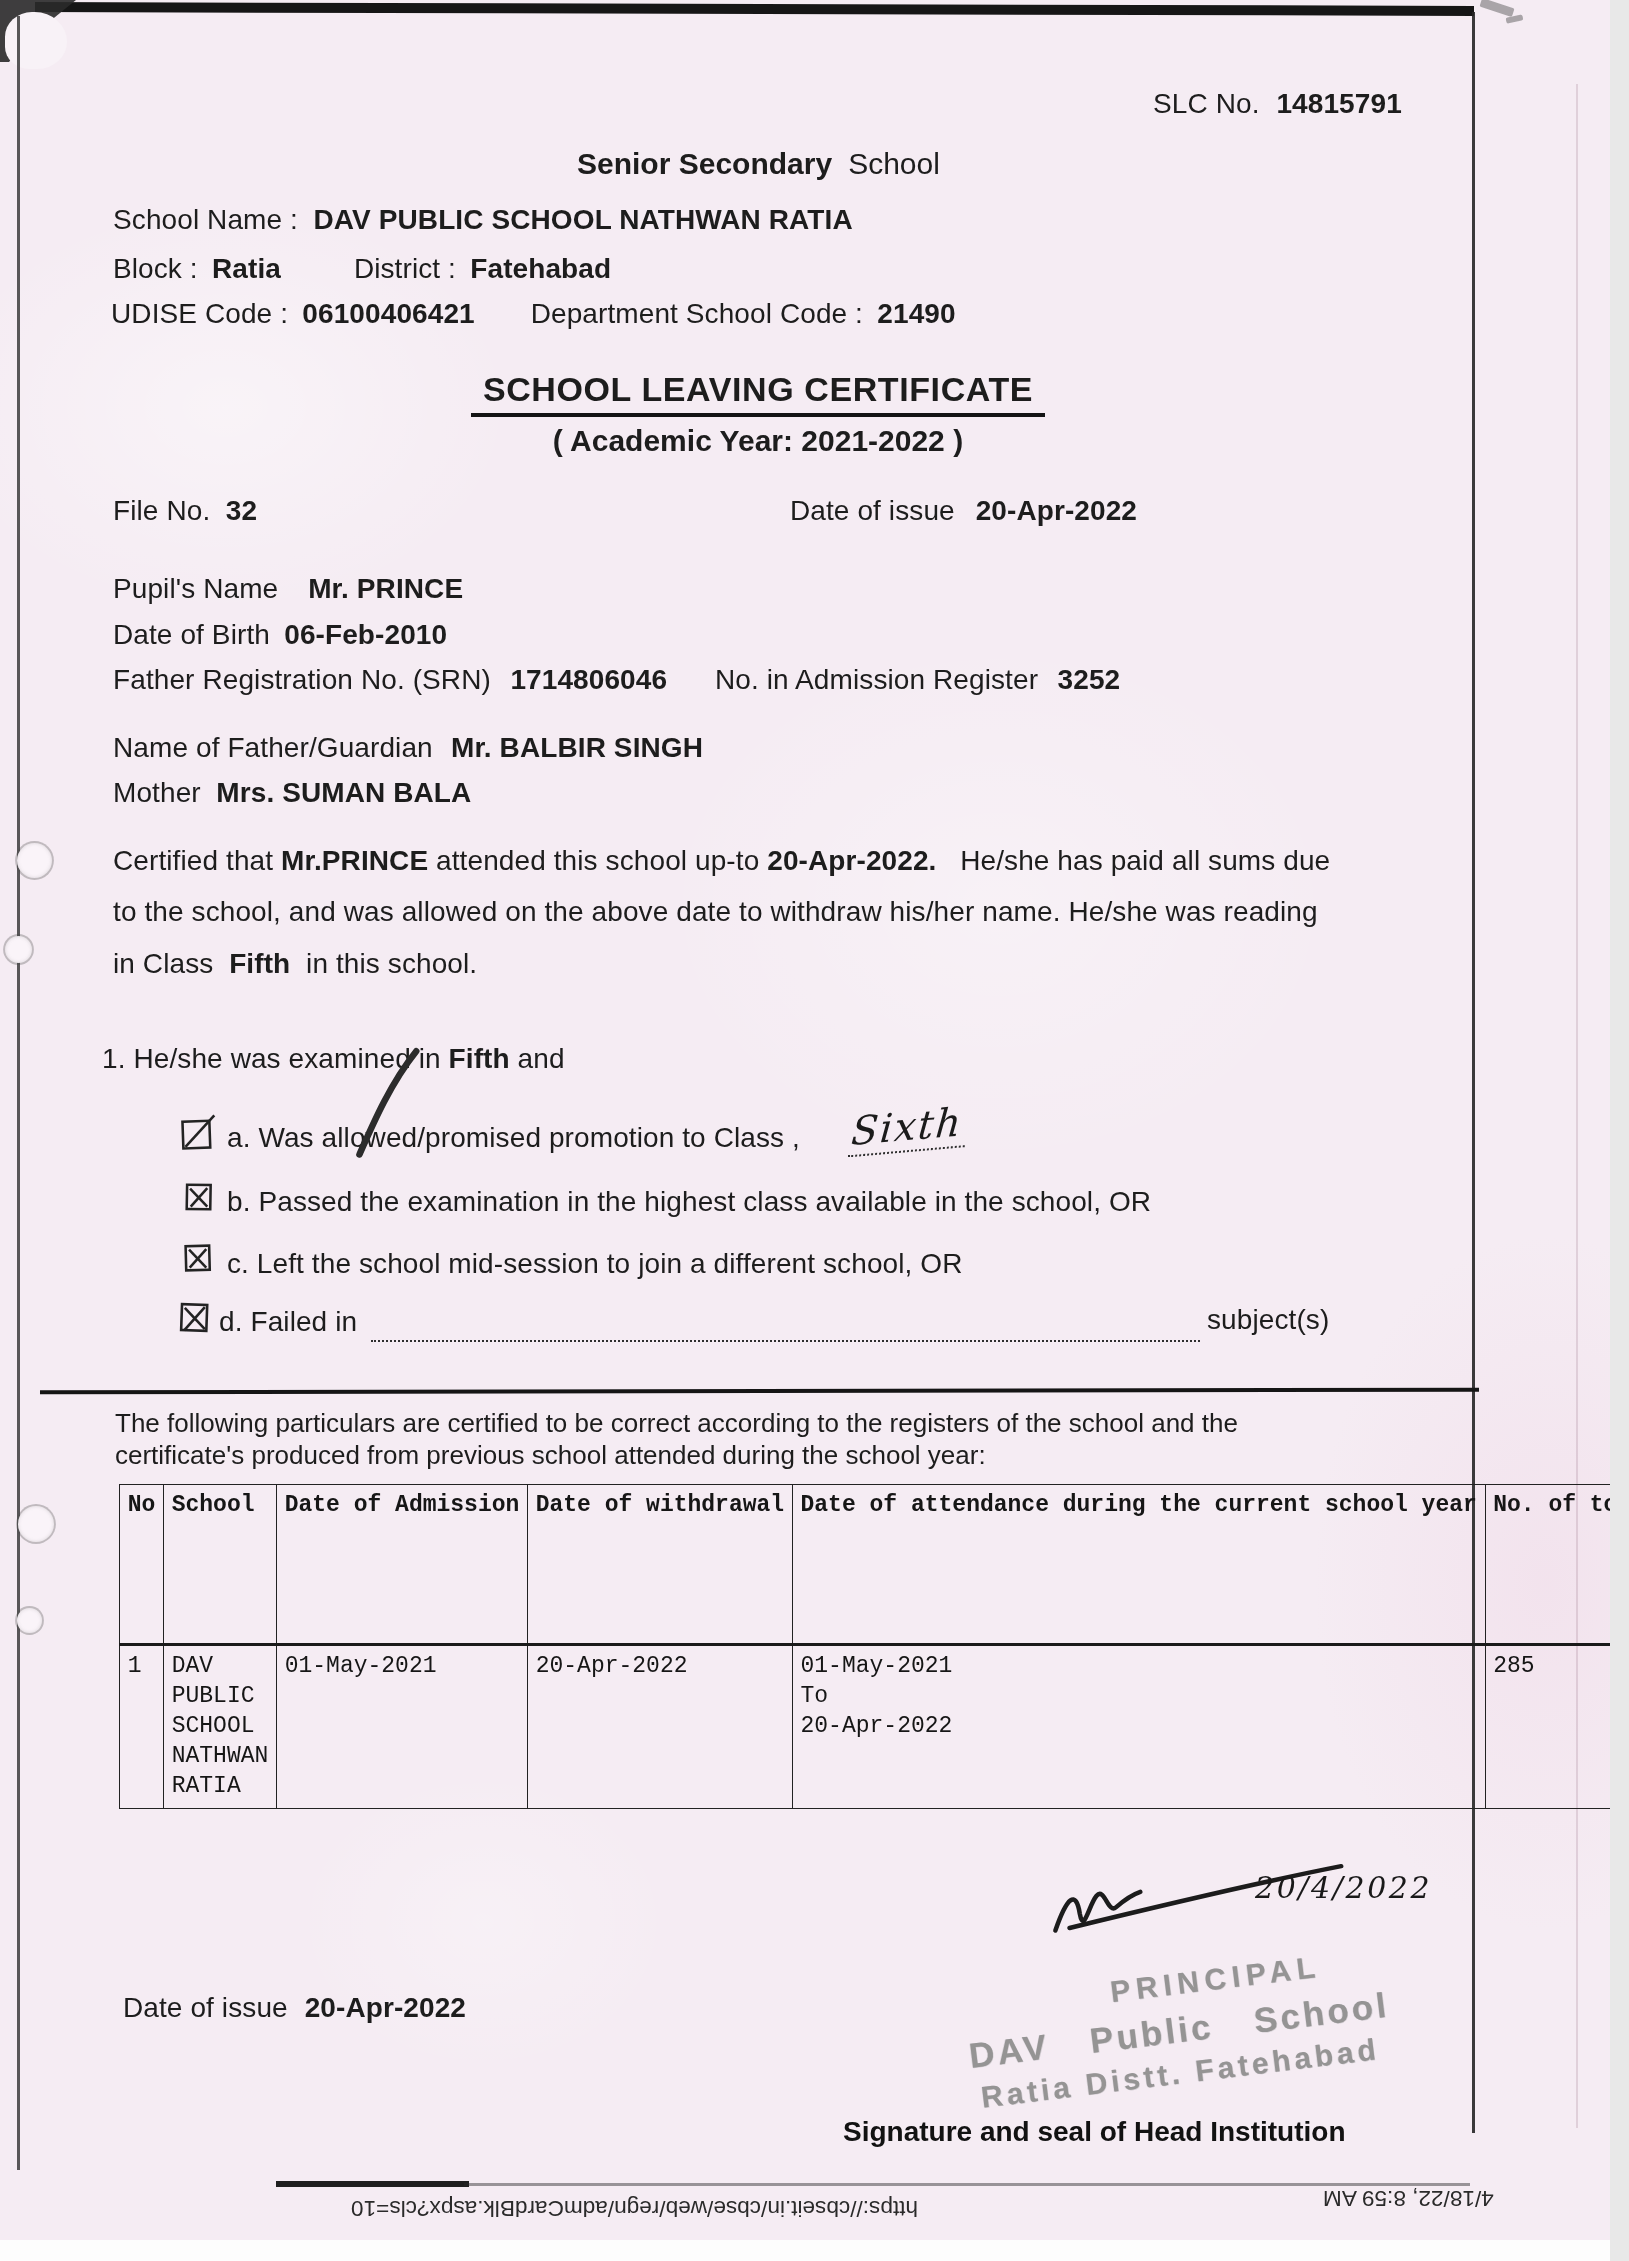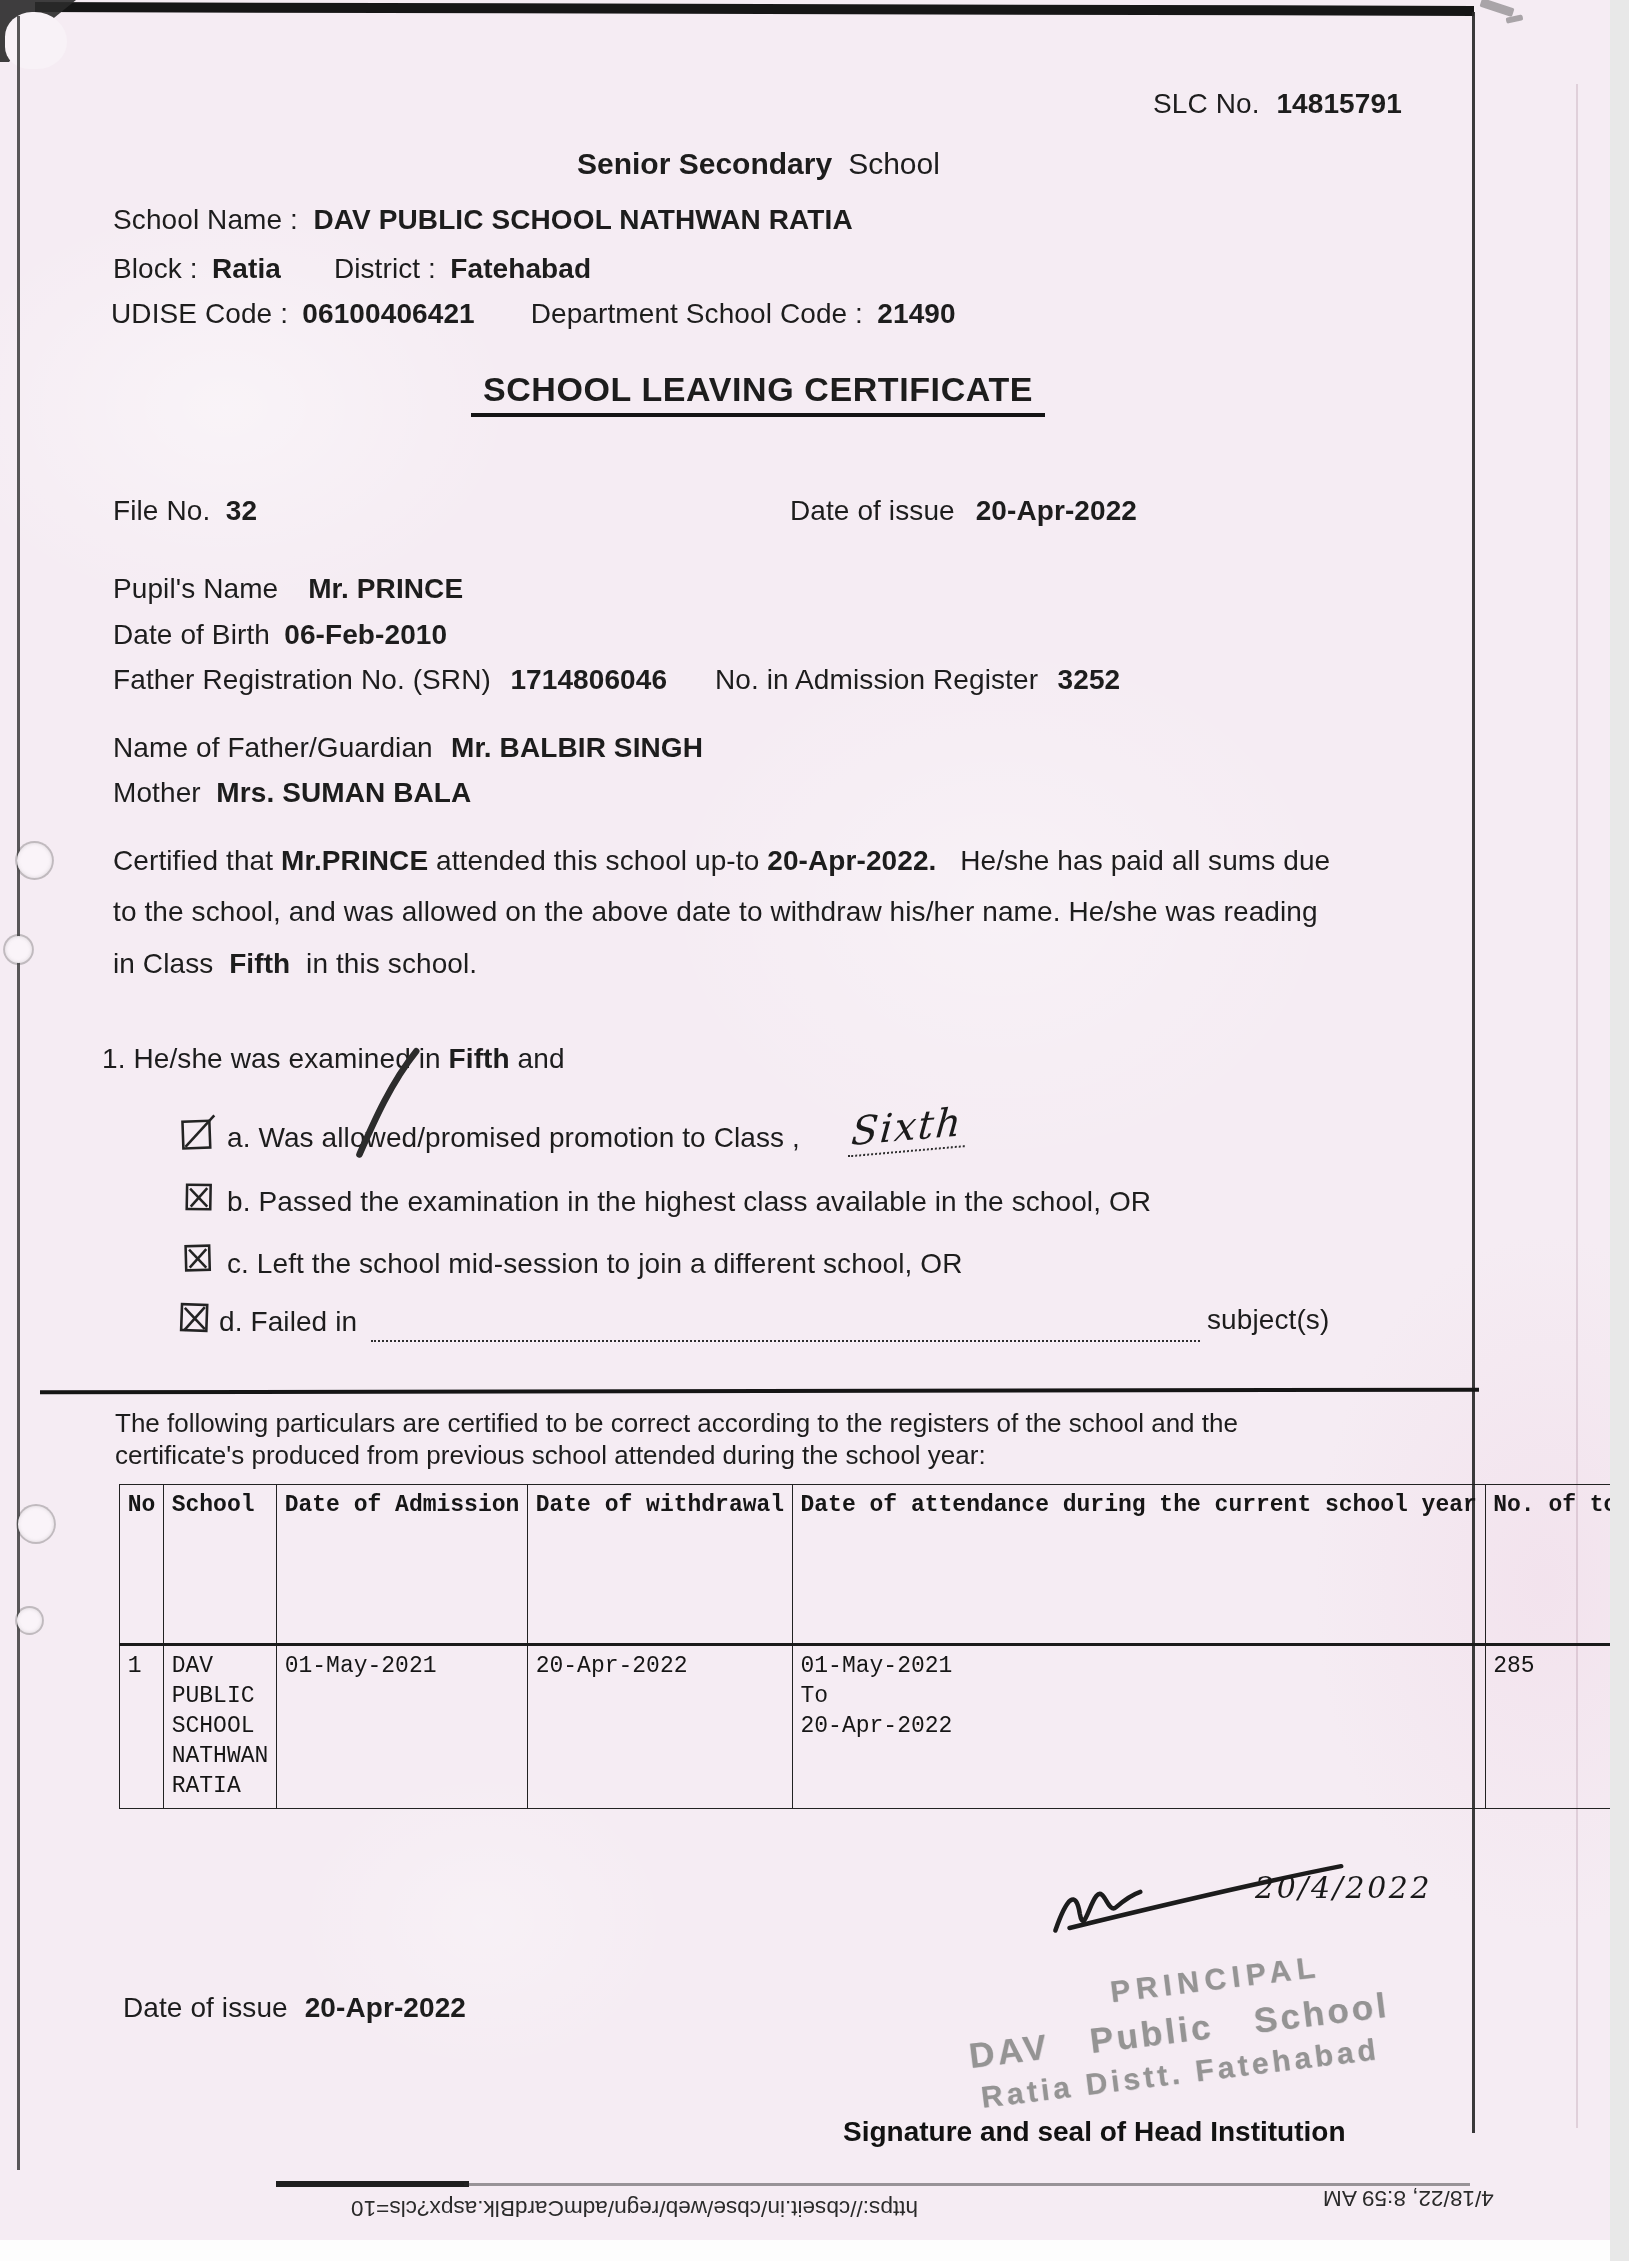--- a/index.html
+++ b/index.html
@@ -88,33 +88,36 @@
   </div>
 
   <div class="abs t44" style="left:113px;top:204px;">
     <span>School Name :</span>
     <span class="b" style="margin-left:7.7px;">DAV PUBLIC SCHOOL NATHWAN RATIA</span>
   </div>
 
   <div class="abs t44" style="left:113px;top:253px;">
     <span>Block :</span>
     <span class="b" style="margin-left:6.4px;">Ratia</span>
-    <span style="margin-left:45px;">District :</span>
+    <span style="margin-left:65px;">District :</span>
     <span class="b" style="margin-left:6.4px;">Fatehabad</span>
   </div>
 
   <div class="abs t44" style="left:111px;top:298px;">
     <span>UDISE Code :</span>
     <span class="b" style="margin-left:6.4px;">06100406421</span>
     <span style="margin-left:48px;">Department School Code :</span>
     <span class="b" style="margin-left:6.4px;">21490</span>
   </div>
 
   <div class="abs center-wrap" style="top:370px;">
     <span class="title-main">SCHOOL LEAVING CERTIFICATE</span>
+  </div>
+  <div class="abs center-wrap" style="top:424px;">
+    <span class="b t46">( Academic Year:  2021-2022  )</span>
   </div>
 
   <div class="abs t44" style="left:113px;top:495px;">
     <span>File No.</span>
     <span class="b" style="margin-left:7.7px;">32</span>
   </div>
   <div class="abs t44" style="left:790px;top:495px;">
     <span>Date of issue</span>
     <span class="b" style="margin-left:13px;">20-Apr-2022</span>
   </div>

